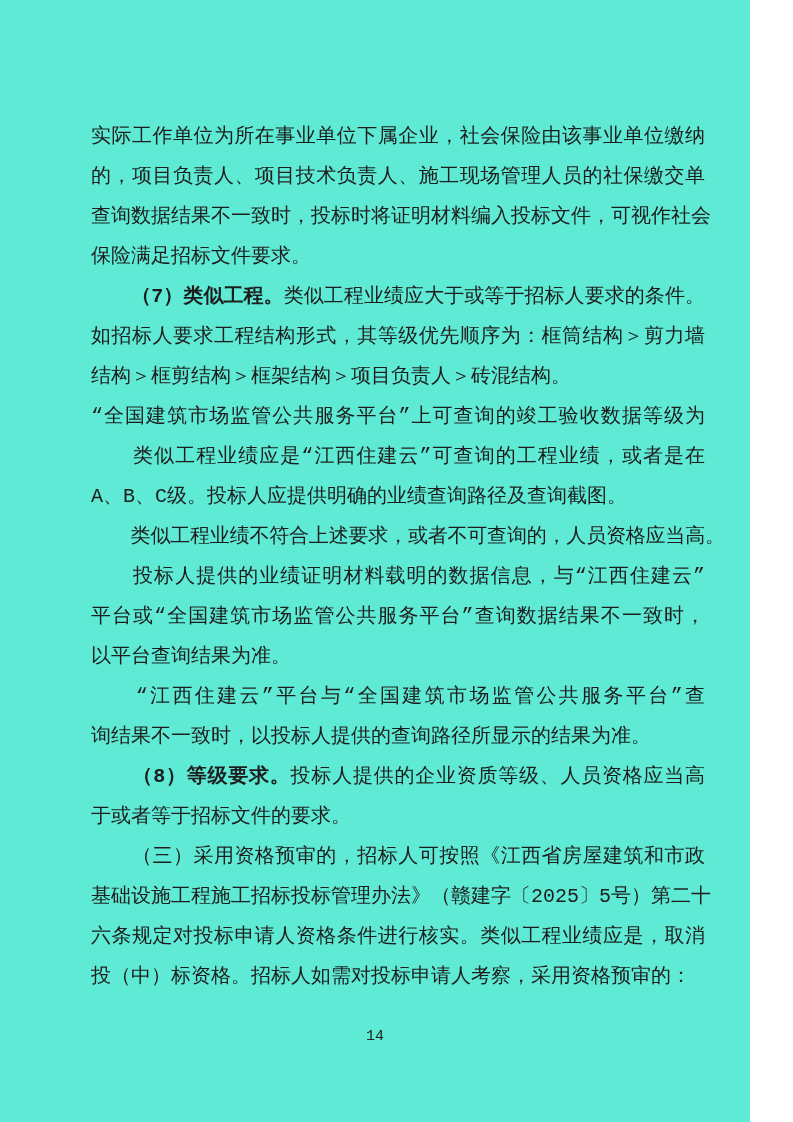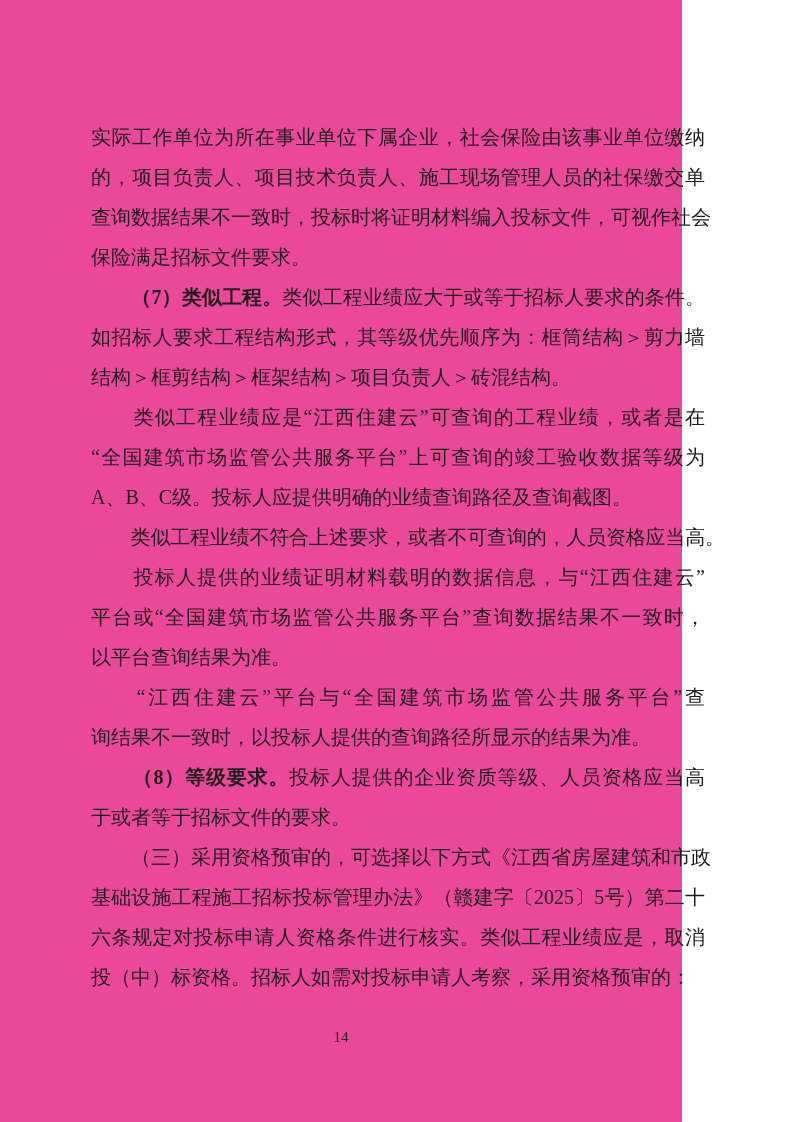--- a/index.html
+++ b/index.html
@@ -7,24 +7,24 @@
     padding: 0;
   }
   body {
     width: 793px;
     height: 1122px;
     background: #ffffff;
     overflow: hidden;
   }
   .page {
     position: relative;
-    width: 682px;
+    width: 750px;
     height: 1122px;
-    background: #ec4899;
-    font-family: Liberation Serif, serif;
+    background: #5eead4;
+    font-family: Liberation Mono, monospace;
     color: #1d1d1d;
   }
   .text-block {
     position: absolute;
     left: 91px;
     top: 117px;
     width: 614px;
     font-size: 20px;
     line-height: 40px;
   }
@@ -69,42 +69,42 @@
         <div class="line"><span class="seg">的，项目负责人、项目技术负责人、施工现场管理人员的社保缴交单</span></div>
         <div class="line"><span class="seg">查询数据结果不一致时，投标时将证明材料编入投标文件，可视作社会</span></div>
         <div class="line last"><span class="seg">保险满足招标文件要求。</span></div>
       </div>
       <div class="para">
         <div class="line"><span class="seg">　　</span><span class="seg b">（7）类似工程。</span><span class="seg">类似工程业绩应大于或等于招标人要求的条件。</span></div>
         <div class="line"><span class="seg">如招标人要求工程结构形式，其等级优先顺序为：框筒结构＞剪力墙</span></div>
         <div class="line last"><span class="seg">结构＞框剪结构＞框架结构＞项目负责人＞砖混结构。</span></div>
       </div>
       <div class="para">
+        <div class="line"><span class="seg">“全国建筑市场监管公共服务平台”上可查询的竣工验收数据等级为</span></div>
         <div class="line"><span class="seg">　　类似工程业绩应是“江西住建云”可查询的工程业绩，或者是在</span></div>
-        <div class="line"><span class="seg">“全国建筑市场监管公共服务平台”上可查询的竣工验收数据等级为</span></div>
         <div class="line last"><span class="seg">A、B、C级。投标人应提供明确的业绩查询路径及查询截图。</span></div>
       </div>
       <div class="para">
         <div class="line last" style="letter-spacing: -0.194px;"><span class="seg">　　类似工程业绩不符合上述要求，或者不可查询的，人员资格应当高。</span></div>
       </div>
       <div class="para">
         <div class="line"><span class="seg">　　投标人提供的业绩证明材料载明的数据信息，与“江西住建云”</span></div>
         <div class="line"><span class="seg">平台或“全国建筑市场监管公共服务平台”查询数据结果不一致时，</span></div>
         <div class="line last"><span class="seg">以平台查询结果为准。</span></div>
       </div>
       <div class="para">
         <div class="line"><span class="seg">　　“江西住建云”平台与“全国建筑市场监管公共服务平台”查</span></div>
         <div class="line last"><span class="seg">询结果不一致时，以投标人提供的查询路径所显示的结果为准。</span></div>
       </div>
       <div class="para">
         <div class="line"><span class="seg">　　</span><span class="seg b">（8）等级要求。</span><span class="seg">投标人提供的企业资质等级、人员资格应当高</span></div>
         <div class="line last"><span class="seg">于或者等于招标文件的要求。</span></div>
       </div>
       <div class="para">
-        <div class="line"><span class="seg">　　（三）采用资格预审的，可选择以下方式《江西省房屋建筑和市政</span></div>
+        <div class="line"><span class="seg">　　（三）采用资格预审的，招标人可按照《江西省房屋建筑和市政</span></div>
         <div class="line"><span class="seg">基础设施工程施工招标投标管理办法》（赣建字〔2025〕5号）第二十</span></div>
         <div class="line"><span class="seg">六条规定对投标申请人资格条件进行核实。类似工程业绩应是，取消</span></div>
         <div class="line last"><span class="seg">投（中）标资格。招标人如需对投标申请人考察，采用资格预审的：</span></div>
       </div>
     </main>
   <footer class="page-footer">
     <span class="page-number">14</span>
   </footer>
 </div>
 

